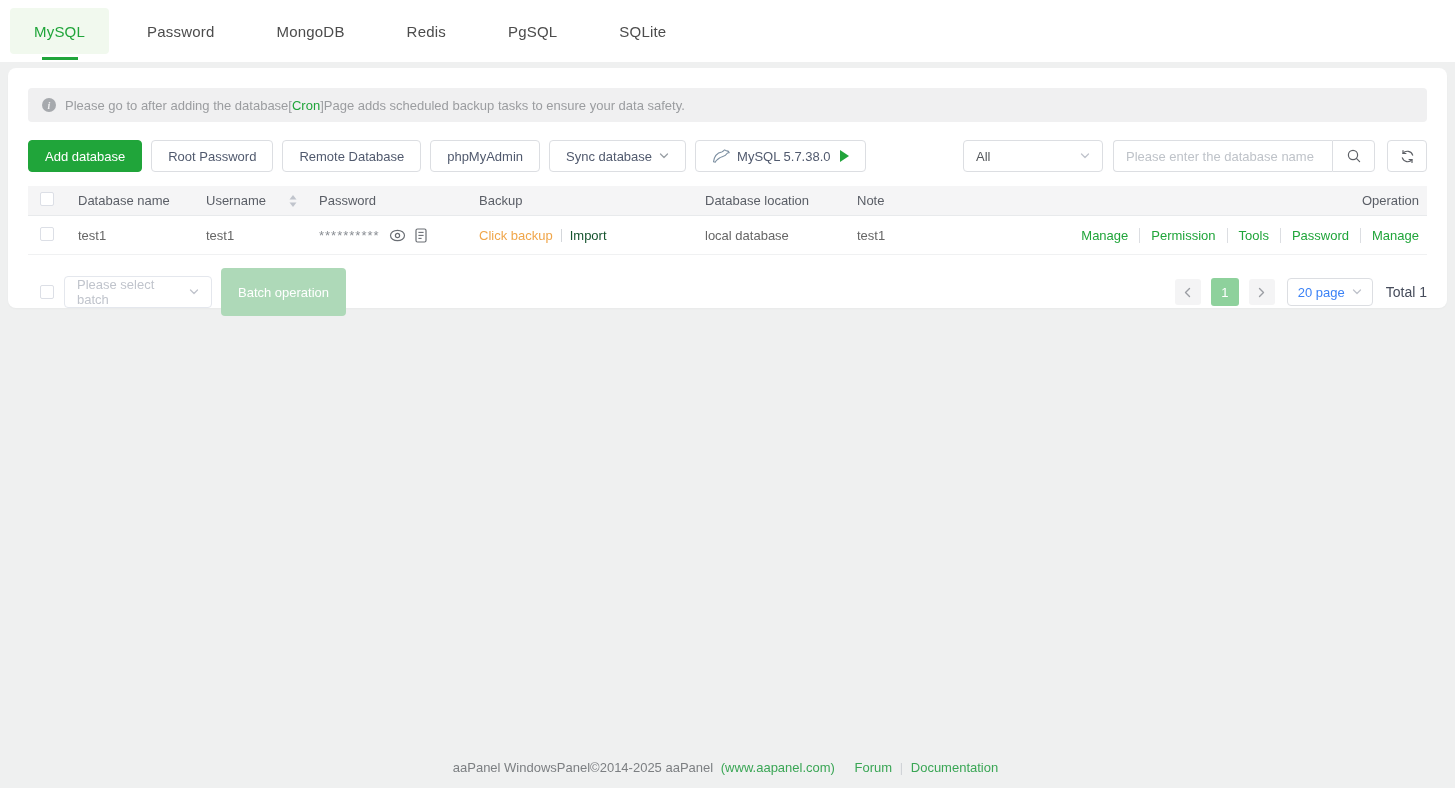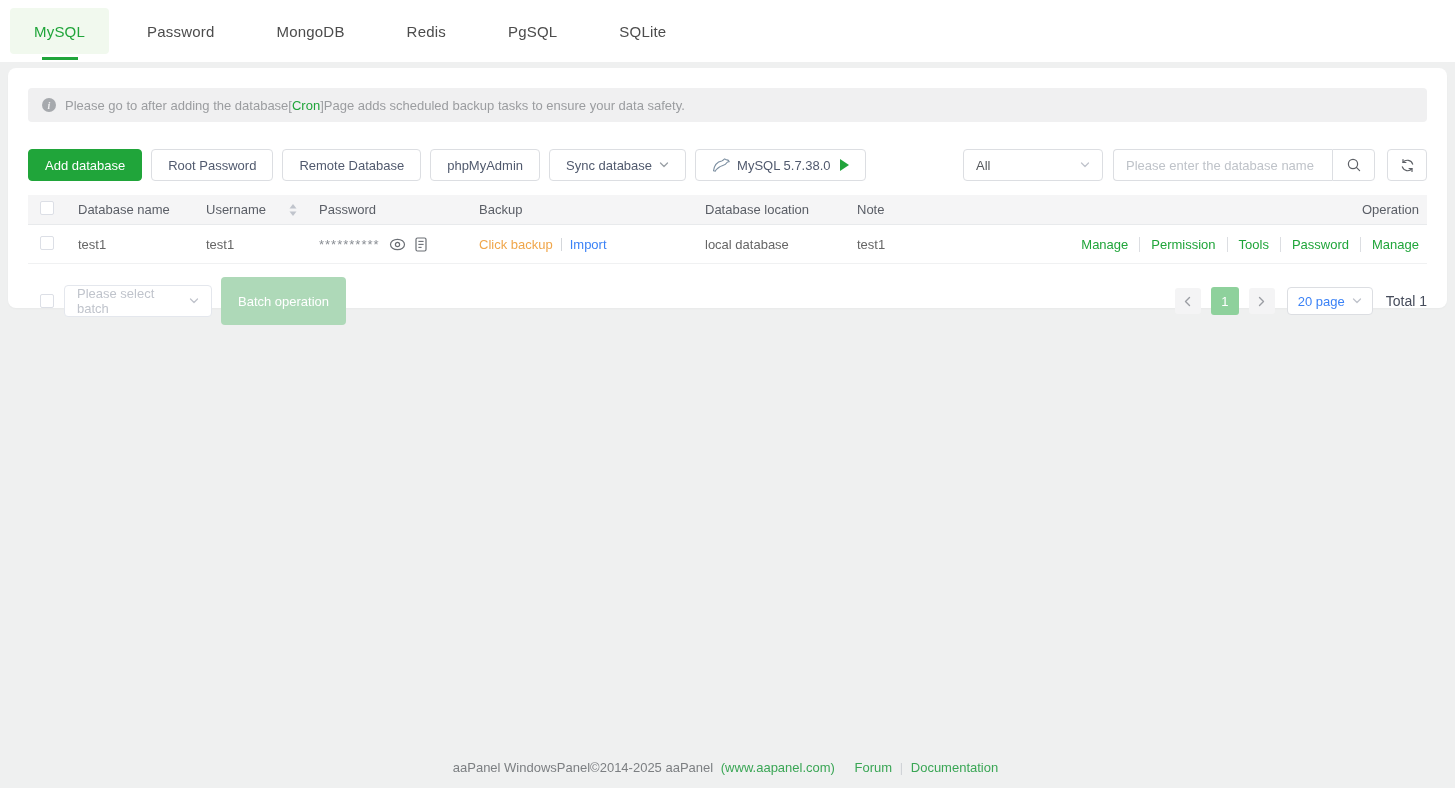--- a/index.html
+++ b/index.html
@@ -43,21 +43,21 @@
   }
   .info-ico {
     width:14px; height:14px; border-radius:50%; background:#a6a9ad;
     color:#f0f0f1; font-size:10px; font-style:italic; font-weight:bold;
     display:flex; align-items:center; justify-content:center;
     font-family:"Liberation Serif", serif; flex:0 0 auto;
   }
   .banner .green { color:#20a53a; }
 
   
-  .toolbar { display:flex; align-items:center; margin-top:27px; }
+  .toolbar { display:flex; align-items:center; margin-top:18px; }
   .btn {
     height:32px; padding:0 16px; margin-right:9px;
     border:1px solid #dcdee2; border-radius:4px; background:#fff;
     font-size:13px; color:#515a6e; display:inline-flex; align-items:center; gap:7px;
     cursor:pointer; white-space:nowrap; font-family:inherit;
   }
   .btn-primary { background:#20a53a; border-color:#20a53a; color:#fff; }
   .chev {
     width:10px; height:10px; display:inline-block; flex:0 0 auto;
   }
@@ -106,21 +106,21 @@
   .col-note  { flex:1; }
   .col-op    { width:330px; text-align:right; padding-right:8px;
                display:flex; justify-content:flex-end; align-items:center; }
 
   .cbx {
     width:14px; height:14px; border:1px solid #dcdfe6; border-radius:2px;
     background:#fff; display:inline-block; cursor:pointer;
   }
   .pass-mask { color:#8a8e94; letter-spacing:1px; }
   .lnk-orange { color:#f0a64a; cursor:pointer; }
-  .lnk-green { color:#3b82f6; cursor:pointer; }
+  .lnk-green { color:#14532d; cursor:pointer; }
   .bk-sep { display:inline-block; width:1px; height:13px; background:#d4d7db; margin:0 8px; }
   .op-link { color:#20a53a; cursor:pointer; white-space:nowrap; }
   .op-link + .op-link { border-left:1px solid #dcdee2; padding-left:11px; margin-left:11px; }
 
   
   .batch-row { display:flex; align-items:center; margin-top:13px; }
   .batch-row .cbx { margin-left:12px; }
   .batch-select {
     margin-left:10px; width:148px; height:32px; border:1px solid #e4e7ed;
     border-radius:4px; background:#fff; color:#c0c4cc; font-size:13px;

